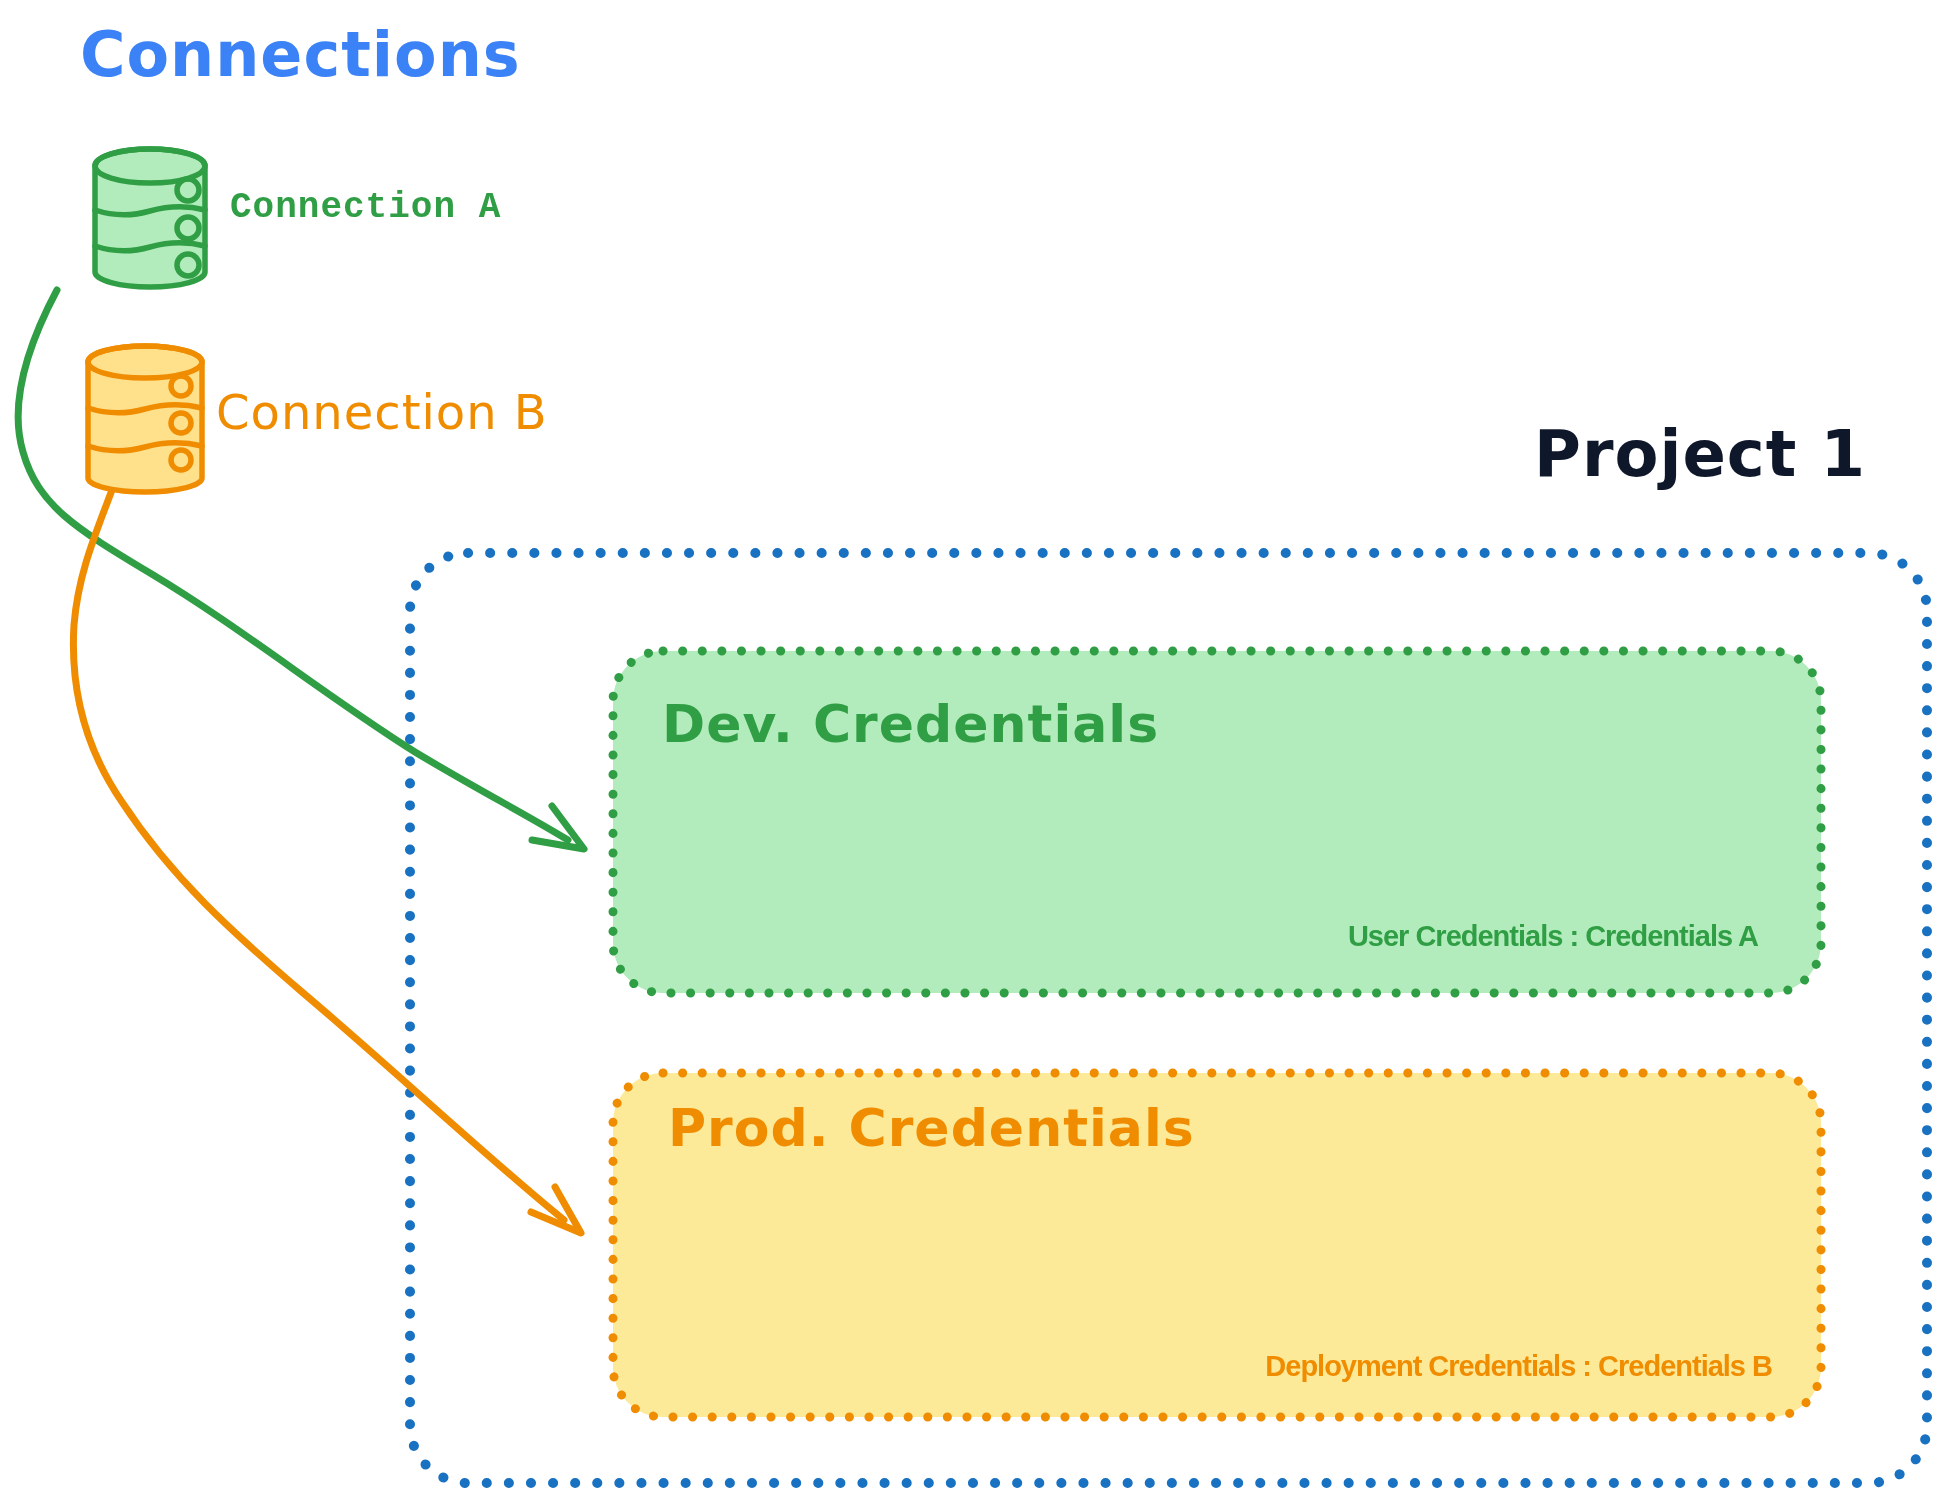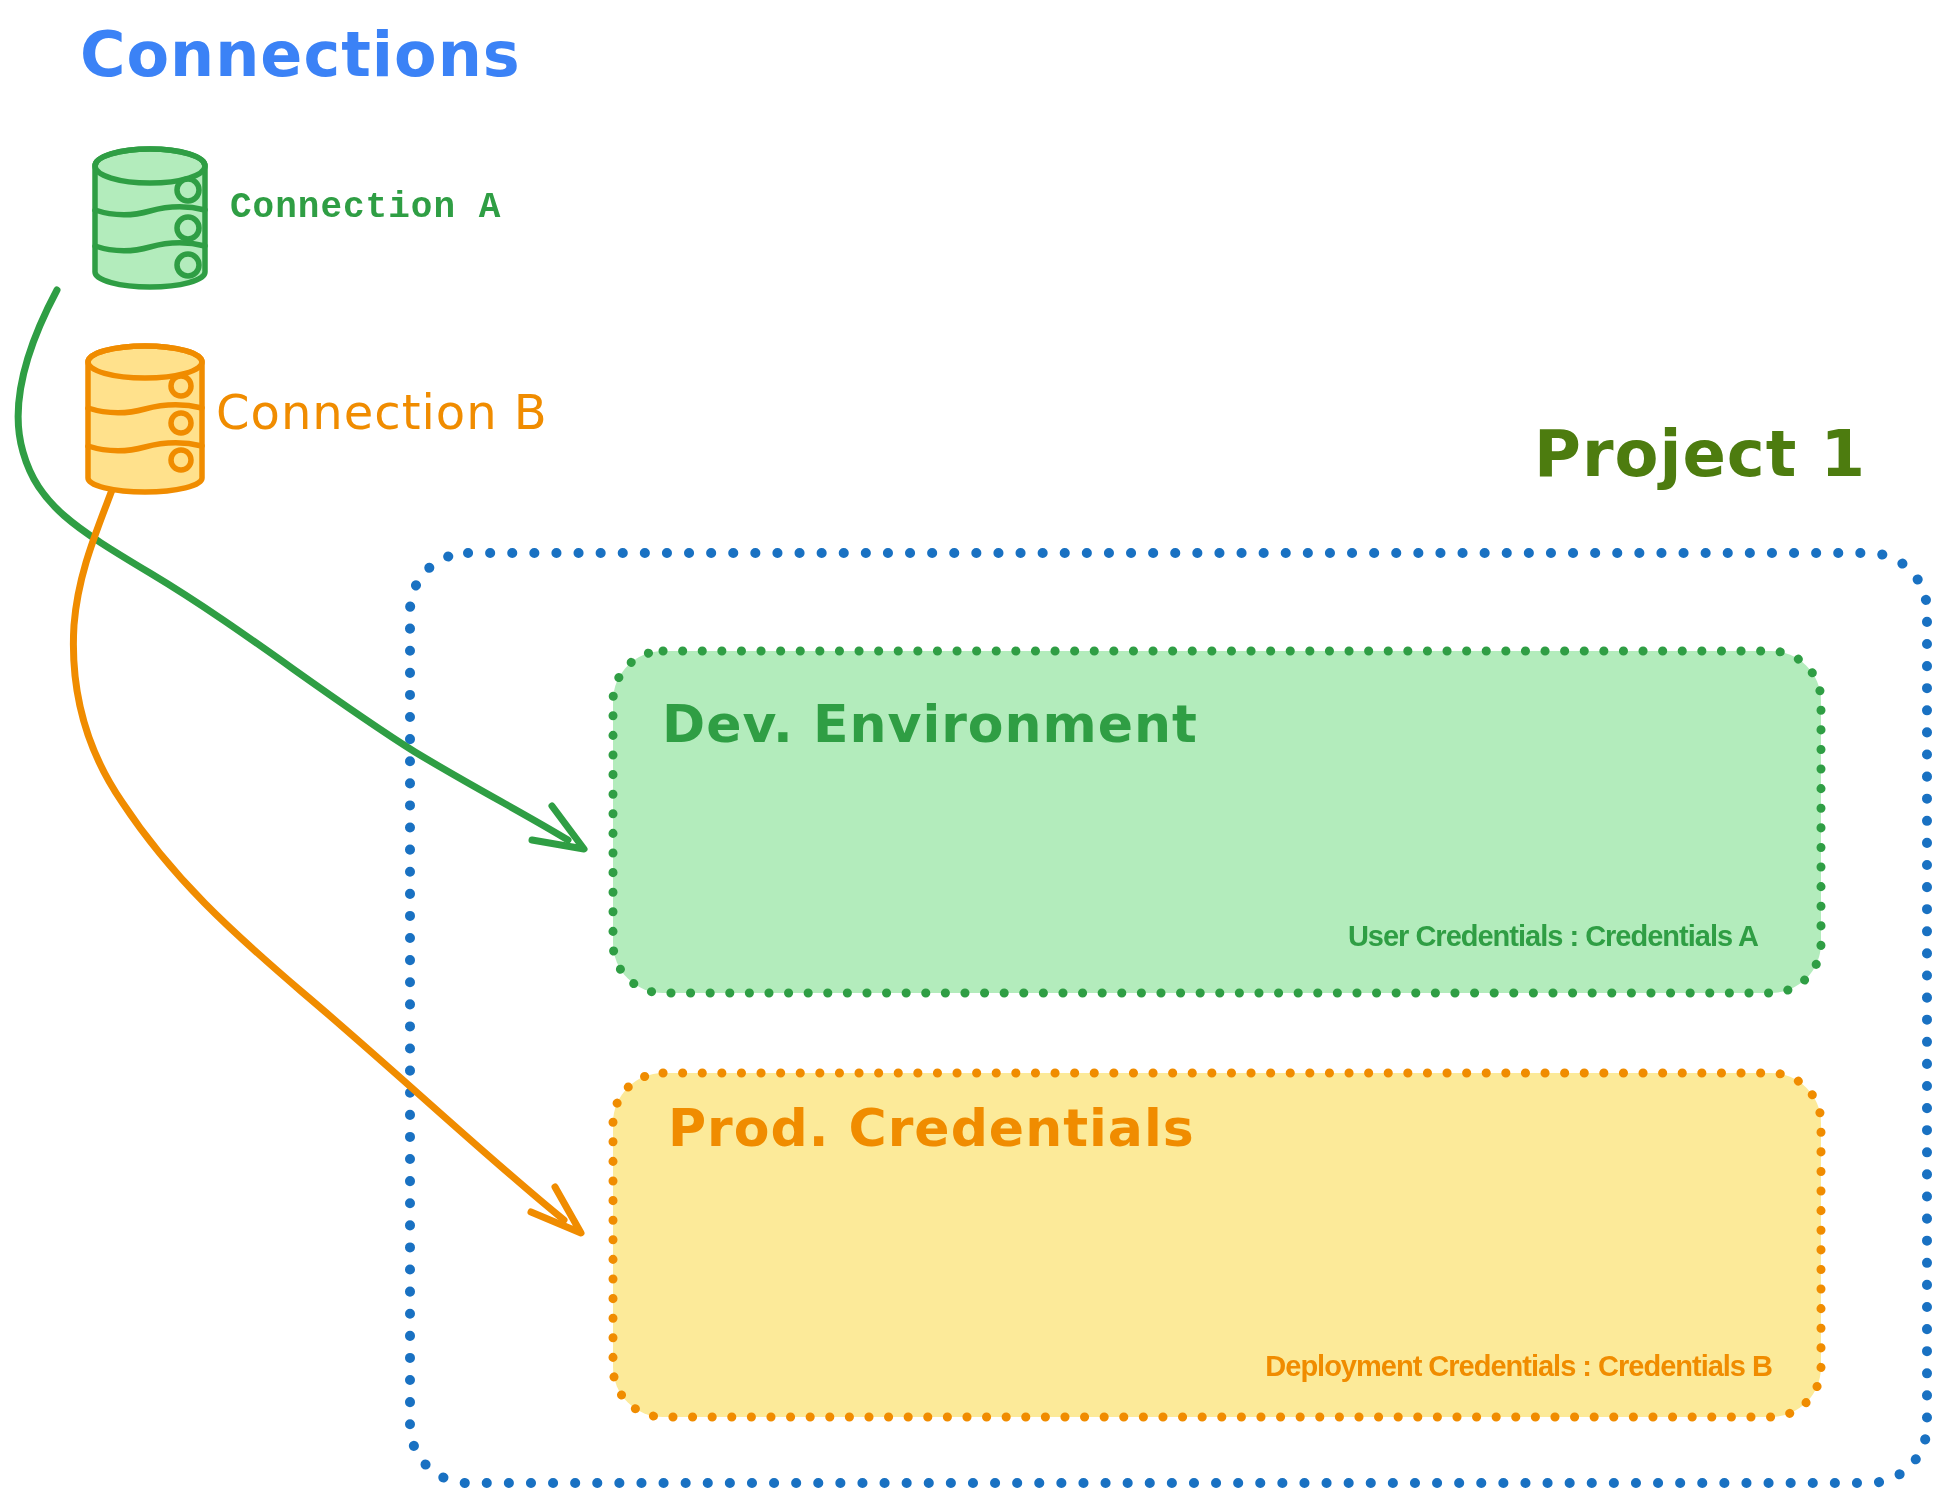--- a/index.html
+++ b/index.html
@@ -134,23 +134,23 @@
       <circle cx="181" cy="460" r="10" fill="none"></circle>
     </g>
   </svg>
 
   <div class="label title" style="color: #3b82f6;">Connections</div>
 
   <div class="label conn-a-label" style="color: rgb(47, 158, 68);">Connection A</div>
 
   <div class="label conn-b-label" style="color: rgb(240, 140, 0);">Connection B</div>
 
-  <div class="label project-label" style="color: #4d7c0f;">Project 1</div>
+  <div class="label project-label" style="color: #0f172a;">Project 1</div>
 
-  <div class="label env-title dev-title" style="color: rgb(47, 158, 68);">Dev. Environment</div>
+  <div class="label env-title dev-title" style="color: rgb(47, 158, 68);">Dev. Credentials</div>
 
   <div class="label cred-text dev-cred" style="color: rgb(47, 158, 68);">User Credentials : Credentials A</div>
 
   <div class="label env-title prod-title" style="color: rgb(240, 140, 0);">Prod. Credentials</div>
 
   <div class="label cred-text prod-cred" style="color: rgb(240, 140, 0);">Deployment Credentials : Credentials B</div>
 
 </div>
 
 </body></html>

